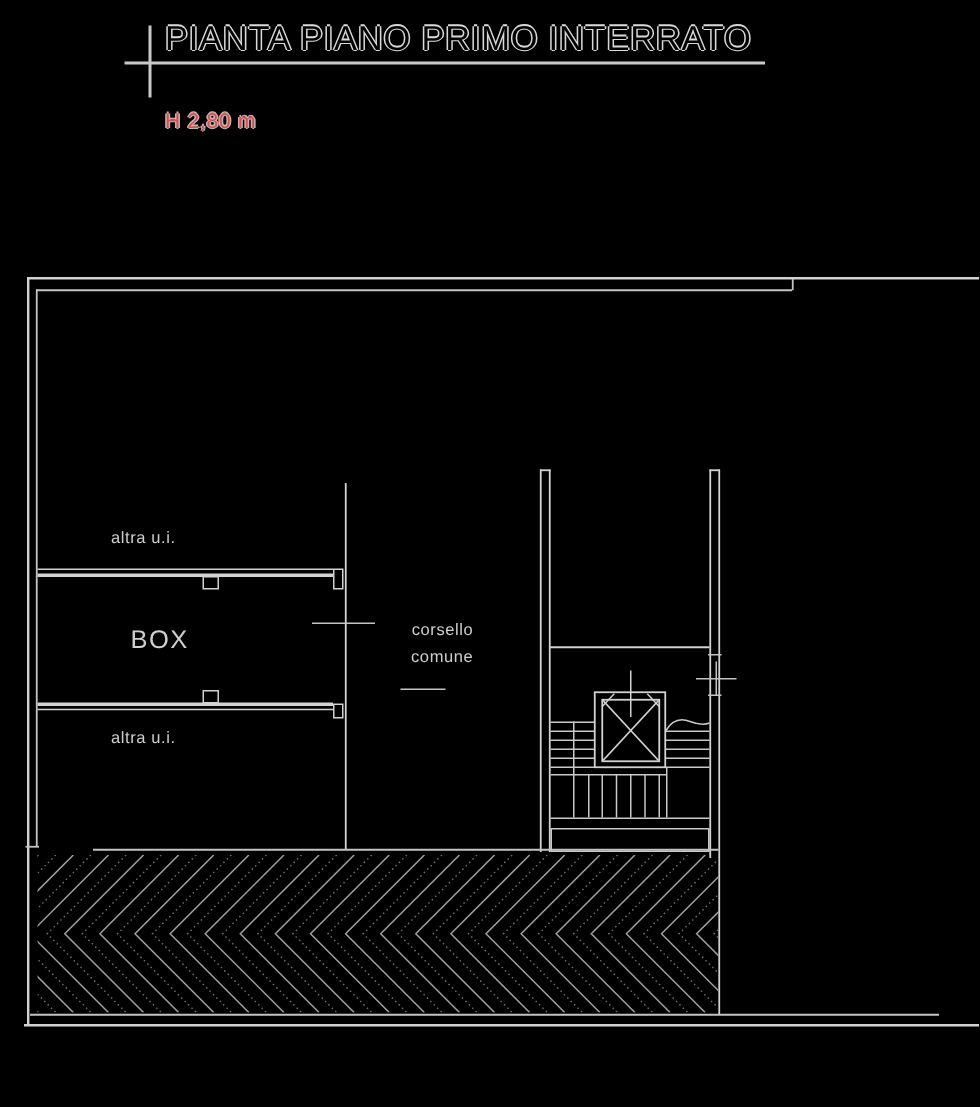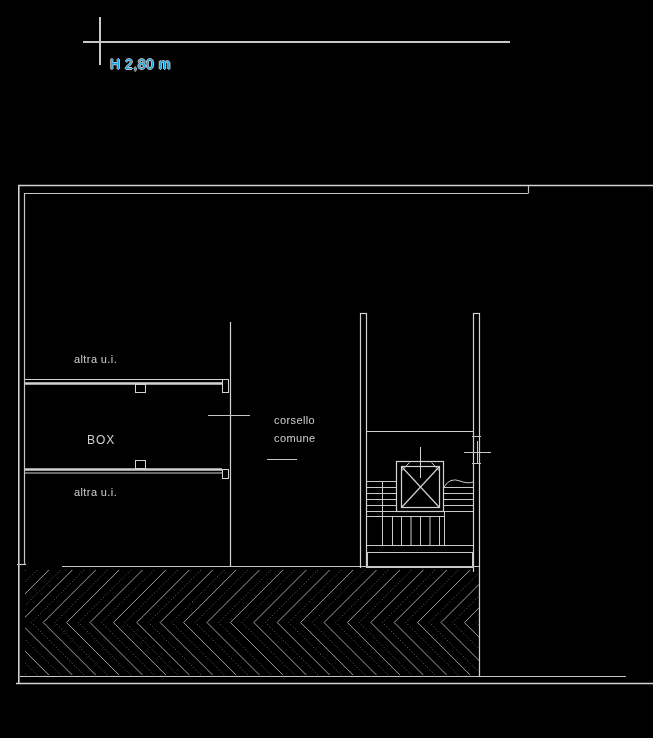--- a/index.html
+++ b/index.html
@@ -10,41 +10,42 @@
   
   .title{
     position:absolute;left:110px;top:12px;
     font-size:23px;font-weight:400;letter-spacing:0.5px;white-space:nowrap;
     color:#000;
     text-shadow:-1px 0 0 #d9d9d9,1px 0 0 #d9d9d9,0 -1px 0 #d9d9d9,0 1px 0 #d9d9d9;
   }
   .title-underline{position:absolute;left:83px;top:41px;width:427px;height:2px;background:#c9c9c9;}
   .title-tick{position:absolute;left:99px;top:17px;width:2px;height:48px;background:#c9c9c9;}
   .height-label{
-    position:absolute;left:110px;top:56px;
+    position:absolute;left:110px;top:72px;
     font-size:14px;letter-spacing:0.5px;white-space:nowrap;
-    color:#0ea5e9;
+    color:#ef4444;
     text-shadow:-1px 0 0 #b8b8b8,1px 0 0 #b8b8b8,0 -1px 0 #b8b8b8,0 1px 0 #b8b8b8;
   }
   
   svg.plan{position:absolute;left:0;top:0;}
   .room-label{
-    position:absolute;color:#cfcfcf;font-size:11px;letter-spacing:0.4px;white-space:nowrap;
+    position:absolute;color:#cfcfcf;font-size:11px;letter-spacing:0.4px;white-space:nowrap;text-align:right;
   }
   .lbl-altra-top{left:74px;top:353px;}
-  .lbl-box{left:87px;top:417px;font-size:12px;letter-spacing:1px;margin-top:16px;}
+  .lbl-box{left:87px;top:417px;font-size:17px;letter-spacing:1px;}
   .lbl-altra-bottom{left:74px;top:486px;}
   .lbl-corsello{left:274px;top:412px;line-height:17.5px;}
 </style>
 </head>
 <body>
 
 <div class="canvas">
 
   <div class="title-tick"></div>
+  <div class="title">PIANTA PIANO PRIMO INTERRATO</div>
   <div class="title-underline"></div>
   <div class="height-label">H 2,80 m</div>
 
   <svg class="plan" width="653" height="738" viewBox="0 0 653 738">
     <defs>
       <clipPath id="hatchClip">
           <rect x="25" y="570" width="454" height="105"></rect>
         </clipPath>
     </defs>
 

